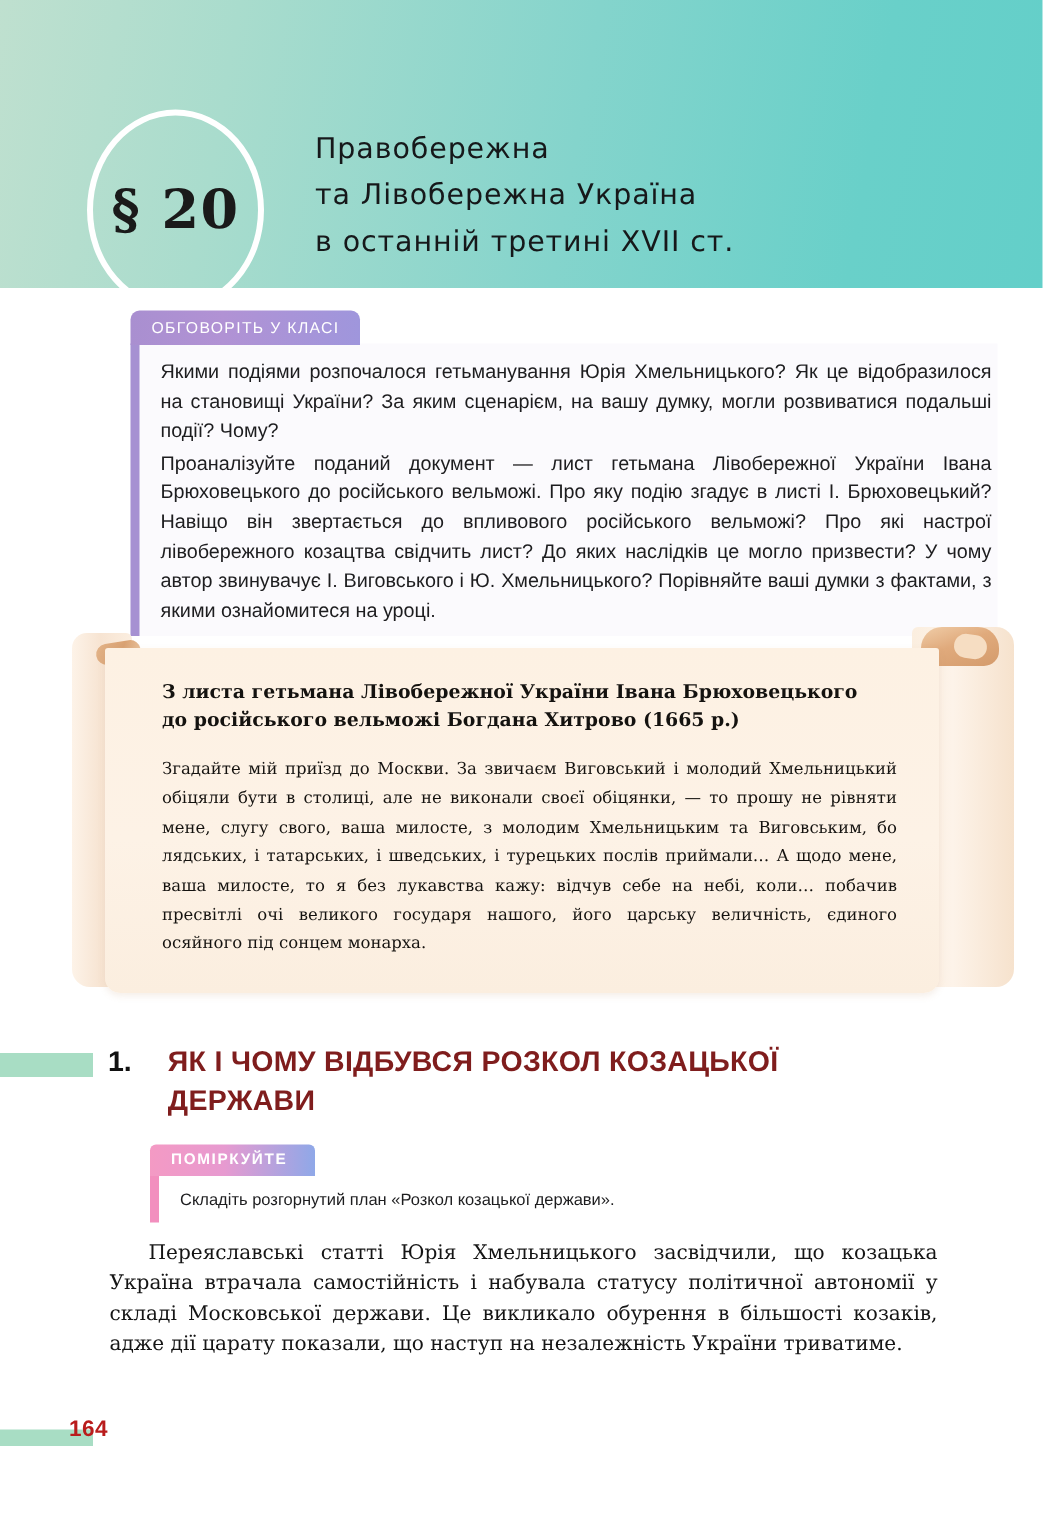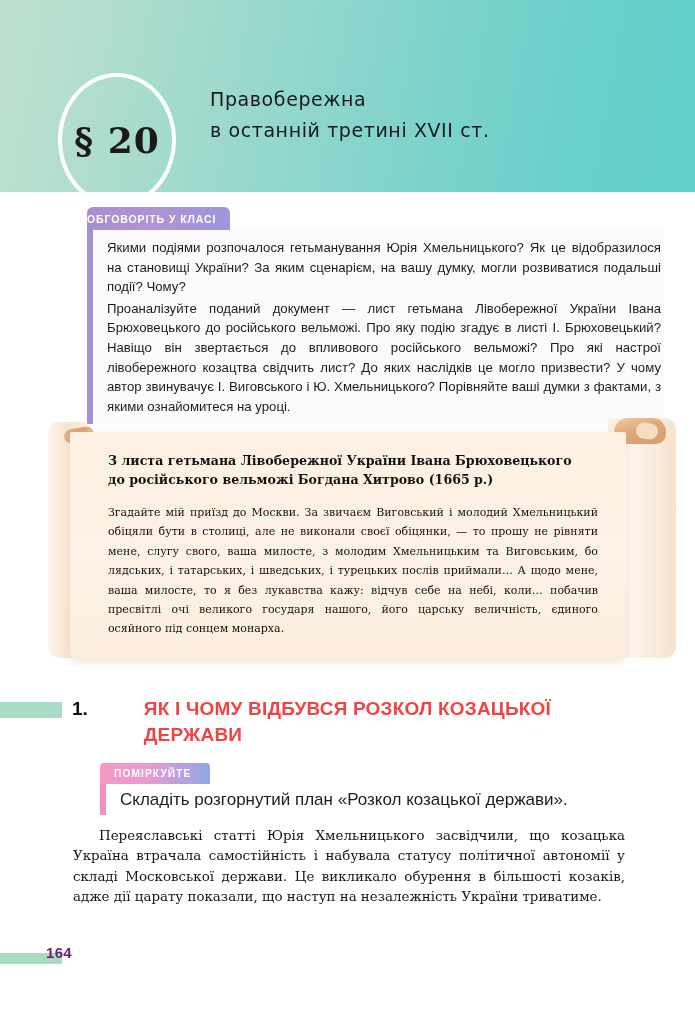--- a/index.html
+++ b/index.html
@@ -71,23 +71,23 @@
     position: absolute;
     left: 87px;
     top: 207px;
     width: 578px;
   }
   .badge-discuss {
     display: inline-block;
     background: linear-gradient(90deg, #a98fd0 0%, #b192d4 40%, #9f96dc 100%);
     color: #ffffff;
     font-size: 10.5px;
-    font-weight: 700;
+    font-weight: 400;
     letter-spacing: 0.9px;
-    padding: 6px 14px 5px 0;
+    padding: 6px 14px 5px 14px;
     border-radius: 6px 6px 0 0;
     position: relative;
     z-index: 3;
   }
   .discuss-body {
     position: relative;
     border-left: 6px solid #a691d2;
     background: #fbfafd;
     padding: 9px 0 8px 14px;
     margin-top: -1px;
@@ -216,23 +216,22 @@
     font-size: 19px;
     font-weight: 700;
     color: #111111;
     line-height: 26px;
   }
   .sec-title {
     font-size: 19px;
     font-weight: 700;
     letter-spacing: 0.2px;
     line-height: 26px;
-    color: #ef4444;
+    color: #7f1d1d;
     max-width: 475px;
-    margin-left: 32px;
   }
 
   
   .ponder-wrap {
     position: absolute;
     left: 100px;
     top: 763px;
     width: 560px;
   }
   .badge-ponder {
@@ -248,21 +247,21 @@
     z-index: 3;
   }
   .ponder-body {
     border-left: 6px solid #f28fbe;
     background: #ffffff;
     padding: 8px 0 6px 14px;
     margin-top: -1px;
   }
   .ponder-body p {
     margin: 0;
-    font-size: 17px;
+    font-size: 11px;
     line-height: 18px;
     color: #1d1d1f;
   }
 
   
   .body-para {
     position: absolute;
     left: 73px;
     top: 826px;
     width: 552px;
@@ -283,32 +282,33 @@
     width: 62px;
     height: 11px;
     background: #a8ddc4;
   }
   .page-number {
     position: absolute;
     left: 46px;
     top: 944px;
     font-size: 15px;
     font-weight: 700;
-    color: #701a75;
+    color: #b91c1c;
     letter-spacing: 0.3px;
   }
 </style>
 </head>
 <body>
 
 <div class="header">
   <div class="section-circle"></div>
   <div class="section-number">§ 20</div>
   <div class="header-title">
     <div class="tline">Правобережна</div>
+    <div class="tline">та Лівобережна Україна</div>
     <div class="tline">в останній третині XVII ст.</div>
   </div>
 </div>
 
 <div class="discuss-wrap">
   <div class="badge-discuss">ОБГОВОРІТЬ У КЛАСІ</div>
   <div class="discuss-body">
     <p>Якими подіями розпочалося гетьманування Юрія Хмельницького? Як це відобразилося на становищі України? За яким сценарієм, на вашу думку, могли розвиватися подальші події? Чому?</p>
     <p>Проаналізуйте поданий документ — лист гетьмана Лівобережної України Івана Брюховецького до російського вельможі. Про яку подію згадує в листі І. Брюховецький? Навіщо він звертається до впливового російського вельможі? Про які настрої лівобережного козацтва свідчить лист? До яких наслідків це могло призвести? У чому автор звинувачує І. Виговського і Ю. Хмельницького? Порівняйте ваші думки з фактами, з якими ознайомитеся на уроці.</p>
   </div>

